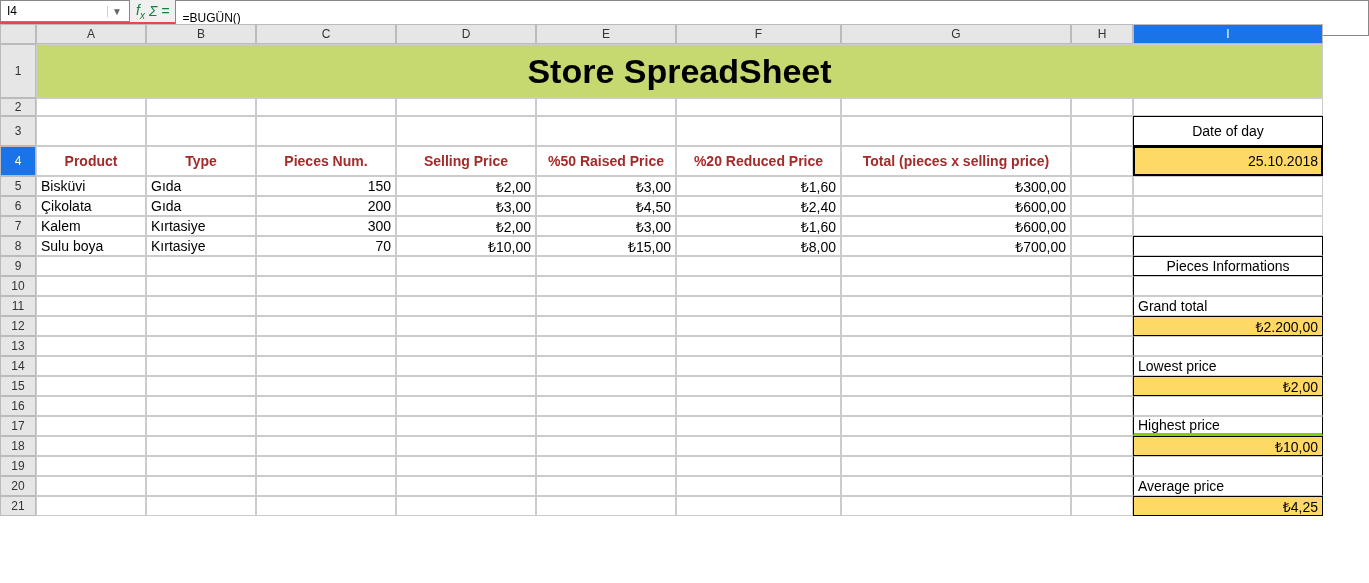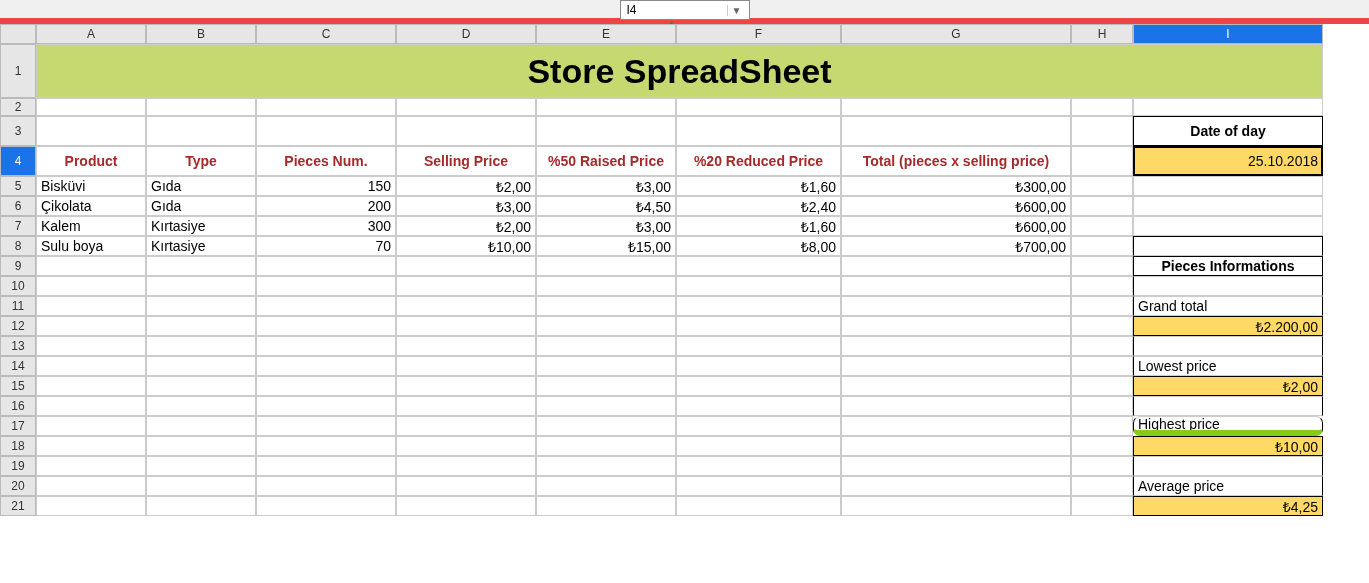--- a/index.html
+++ b/index.html
@@ -1,36 +1,36 @@
 <!DOCTYPE html>
 <html><head>
 <meta charset="utf-8">
 <style>
 * { box-sizing: border-box; margin:0; padding:0; }
 body { font-family: Arial, sans-serif; font-size: 13px; background:#fff; overflow:hidden; width:1369px; height:583px; }
 
 
-.formula-bar { display:flex; align-items:center; height:24px; border-bottom:6px solid #ef4444; background:#f0f0f0; padding:0;flex-direction:column; }
+.formula-bar { display:flex; height:24px; border-bottom:2px solid #ef4444; background:#f0f0f0; padding:0; }
 .name-box { width:130px; height:22px; border:1px solid #888; background:#fff; font-size:12px; padding:2px 6px; display:flex; align-items:center; justify-content:space-between;}
 .name-box .caret { width:16px; text-align:center; color:#666; font-size:10px; border-left:1px solid #ccc; padding-left:3px;}
 .fx-group { display:flex; align-items:center; gap:4px; padding:0 6px; color:#15803d; font-style:italic;}
 .fx-group span { font-size:14px; cursor:pointer; }
 .formula-input { flex:1; height:36px; border:1px solid #888; background:#fff; font-size:12px; padding:14px 6px; }
 
 
 .sheet { display:grid; }
 .hdr { background:#e6e6e6; border:1px solid #bbb; text-align:center; font-size:12px; color:#333; display:flex; align-items:center; justify-content:center; user-select:none; }
 .rowhdr { background:#e6e6e6; border:1px solid #bbb; text-align:center; font-size:12px; color:#333; display:flex; align-items:center; justify-content:center; user-select:none; }
 .rowhdr.active { background:#1a73e8; color:#fff; }
 .hdr.active { background:#1a73e8; color:#fff; }
 .cell { border:1px solid #ccc; padding:2px 4px; display:flex; align-items:center; overflow:hidden; white-space:nowrap; font-size:14px; }
 .cell.tar { justify-content:flex-end;padding-left:26px; }
 .cell.tac { justify-content:center; }
 .cell.red { color:#a52a2a; font-weight:bold; }
-.cell.bold { font-weight:bold; }
+.cell.bold { font-weight:normal; }
 .cell.yellowfill { background:#ffd966; }
 .cell.selected { outline:2px solid #000; outline-offset:-2px; z-index:2; }
 .cell.sidebox { border:1px solid #000; }
 .title-cell { grid-column: 2 / span 9; background:#c6d870; display:flex; align-items:center; justify-content:center; font-size:34px; font-weight:bold; font-family:Arial, sans-serif; border:1px solid #ccc;}
 </style>
 </head>
 <body>
 
 <div class="formula-bar">
   <div class="name-box">
@@ -228,21 +228,21 @@
 
   <div class="rowhdr">17</div>
   <div class="cell"></div>
     <div class="cell"></div>
     <div class="cell"></div>
     <div class="cell"></div>
     <div class="cell"></div>
     <div class="cell"></div>
     <div class="cell"></div>
     <div class="cell"></div>
-  <div class="cell sidebox" style="border-top:1px solid #ccc;border-bottom:6px solid #84cc16;border-radius:7px;">Highest price</div>
+  <div class="cell sidebox" style="border-top:1px solid #ccc;border-bottom:3px solid #84cc16;">Highest price</div>
 
   <div class="rowhdr">18</div>
   <div class="cell"></div>
     <div class="cell"></div>
     <div class="cell"></div>
     <div class="cell"></div>
     <div class="cell"></div>
     <div class="cell"></div>
     <div class="cell"></div>
     <div class="cell"></div>

